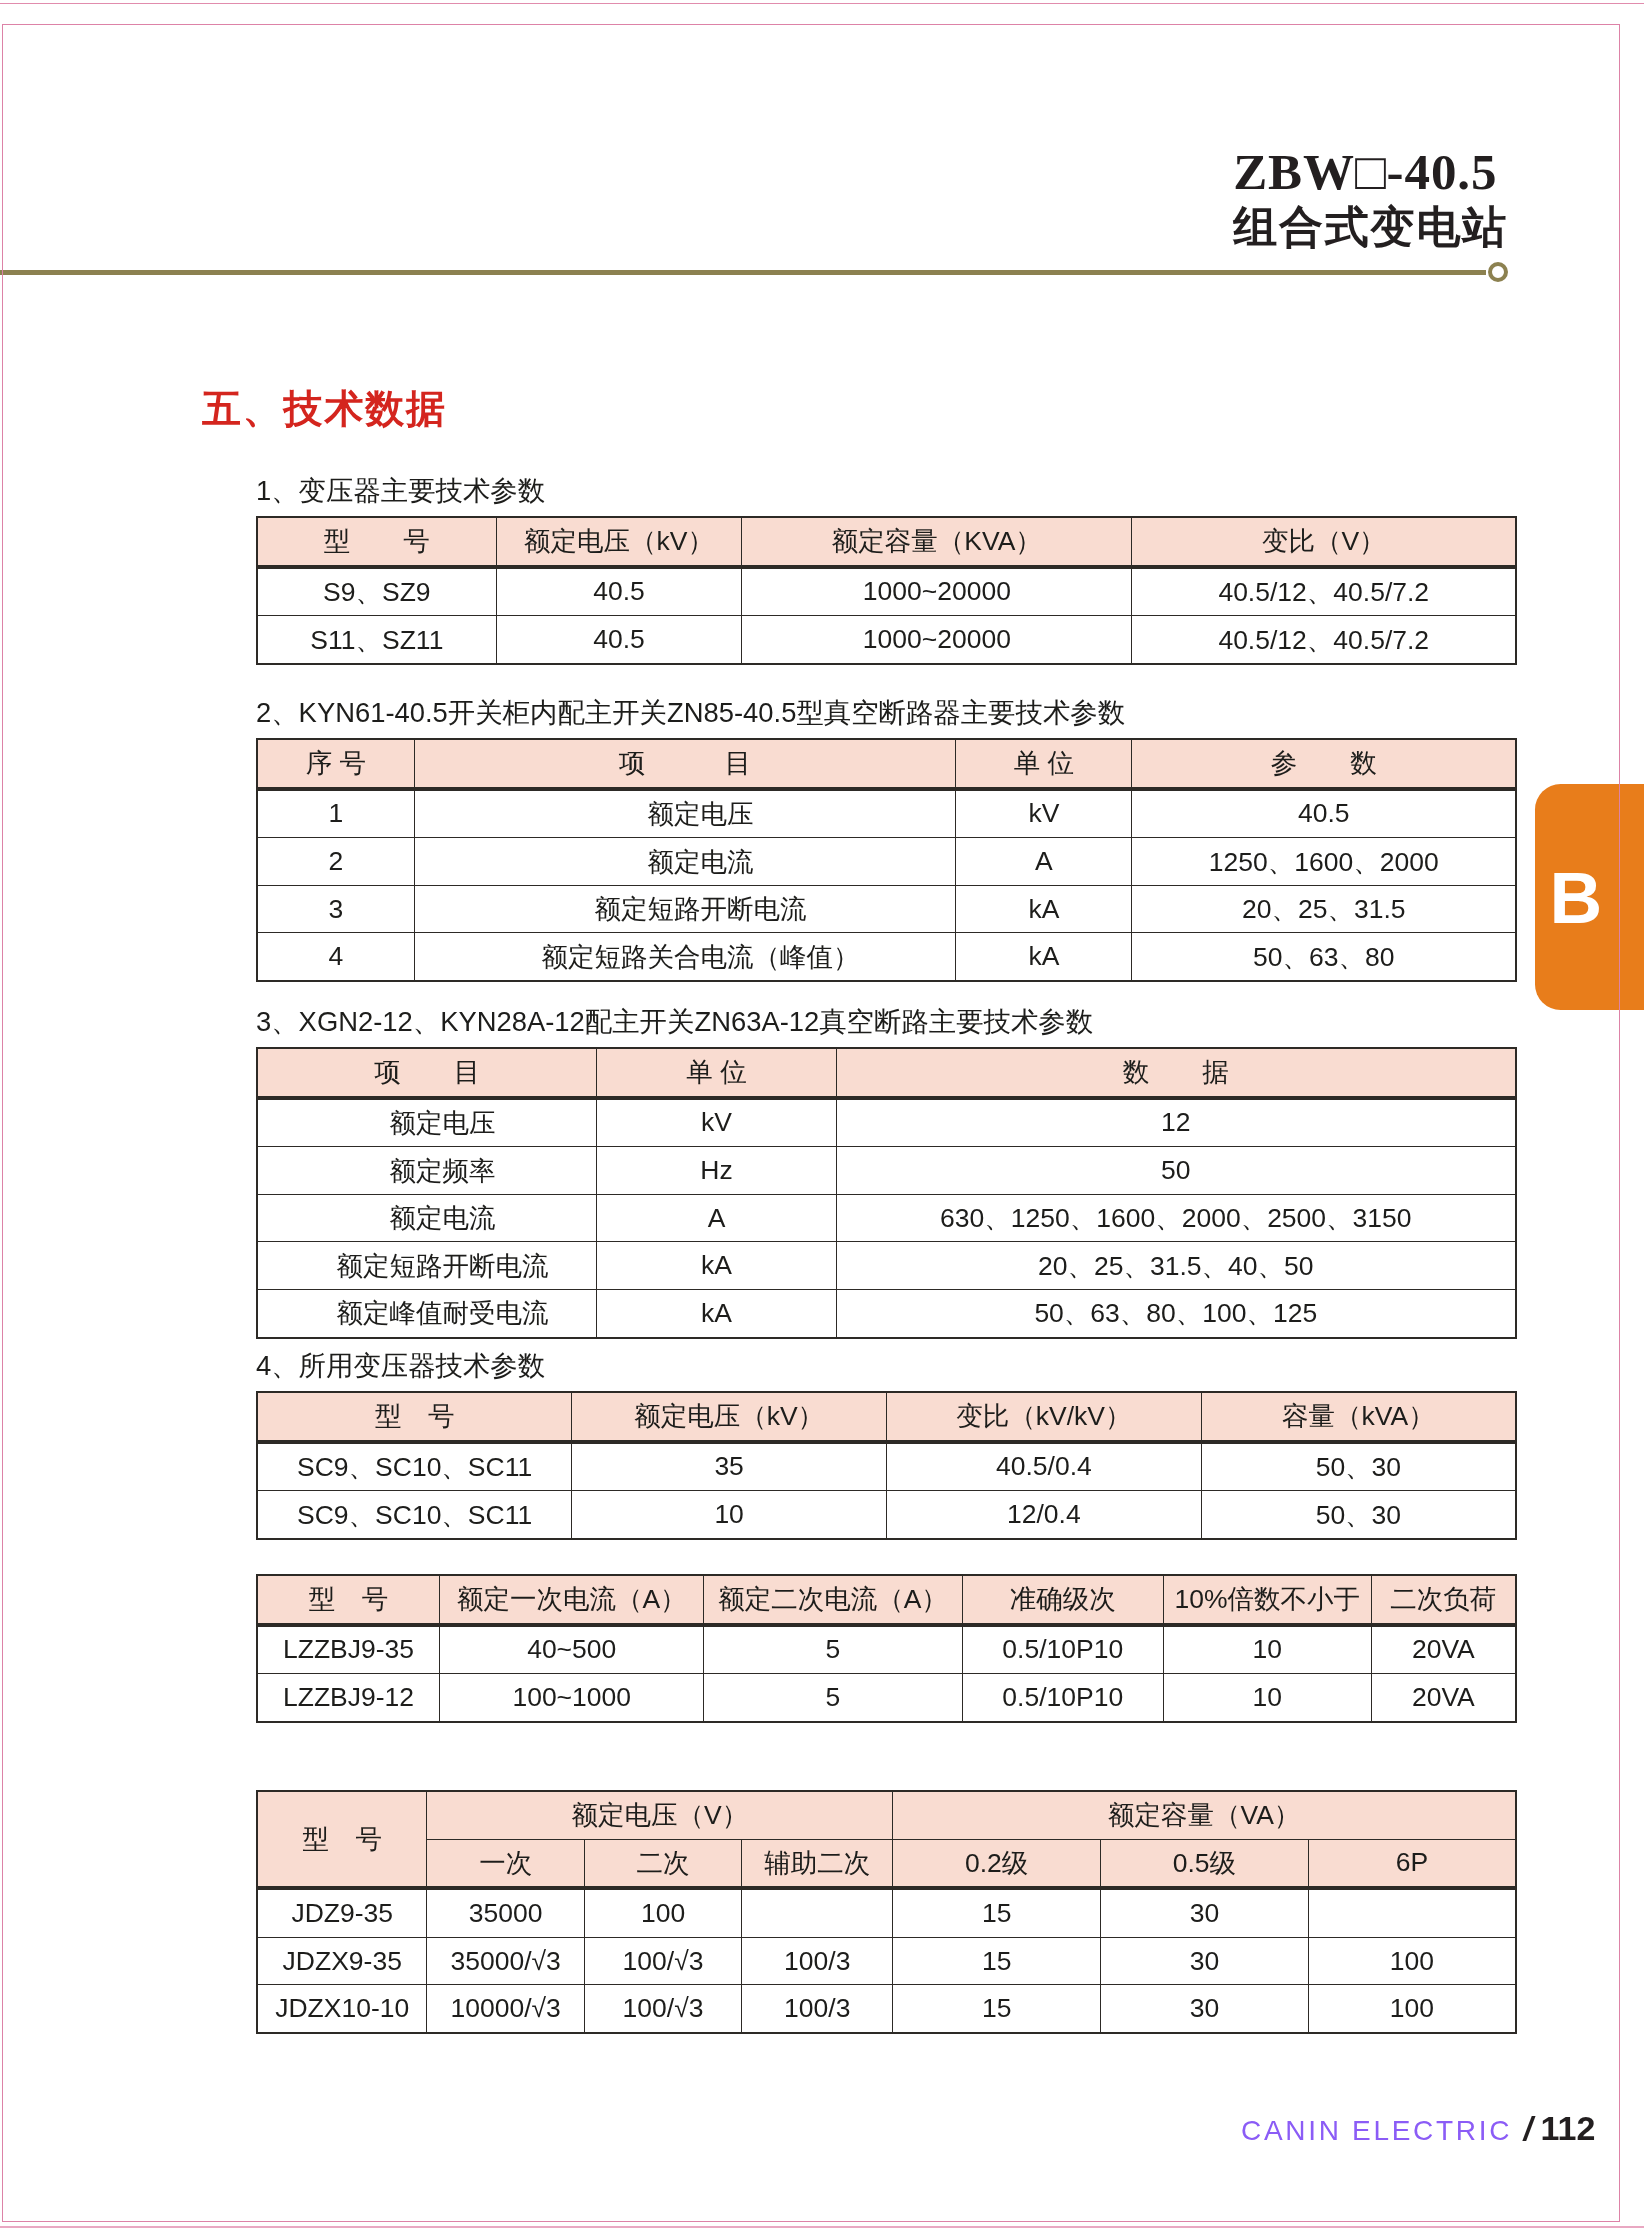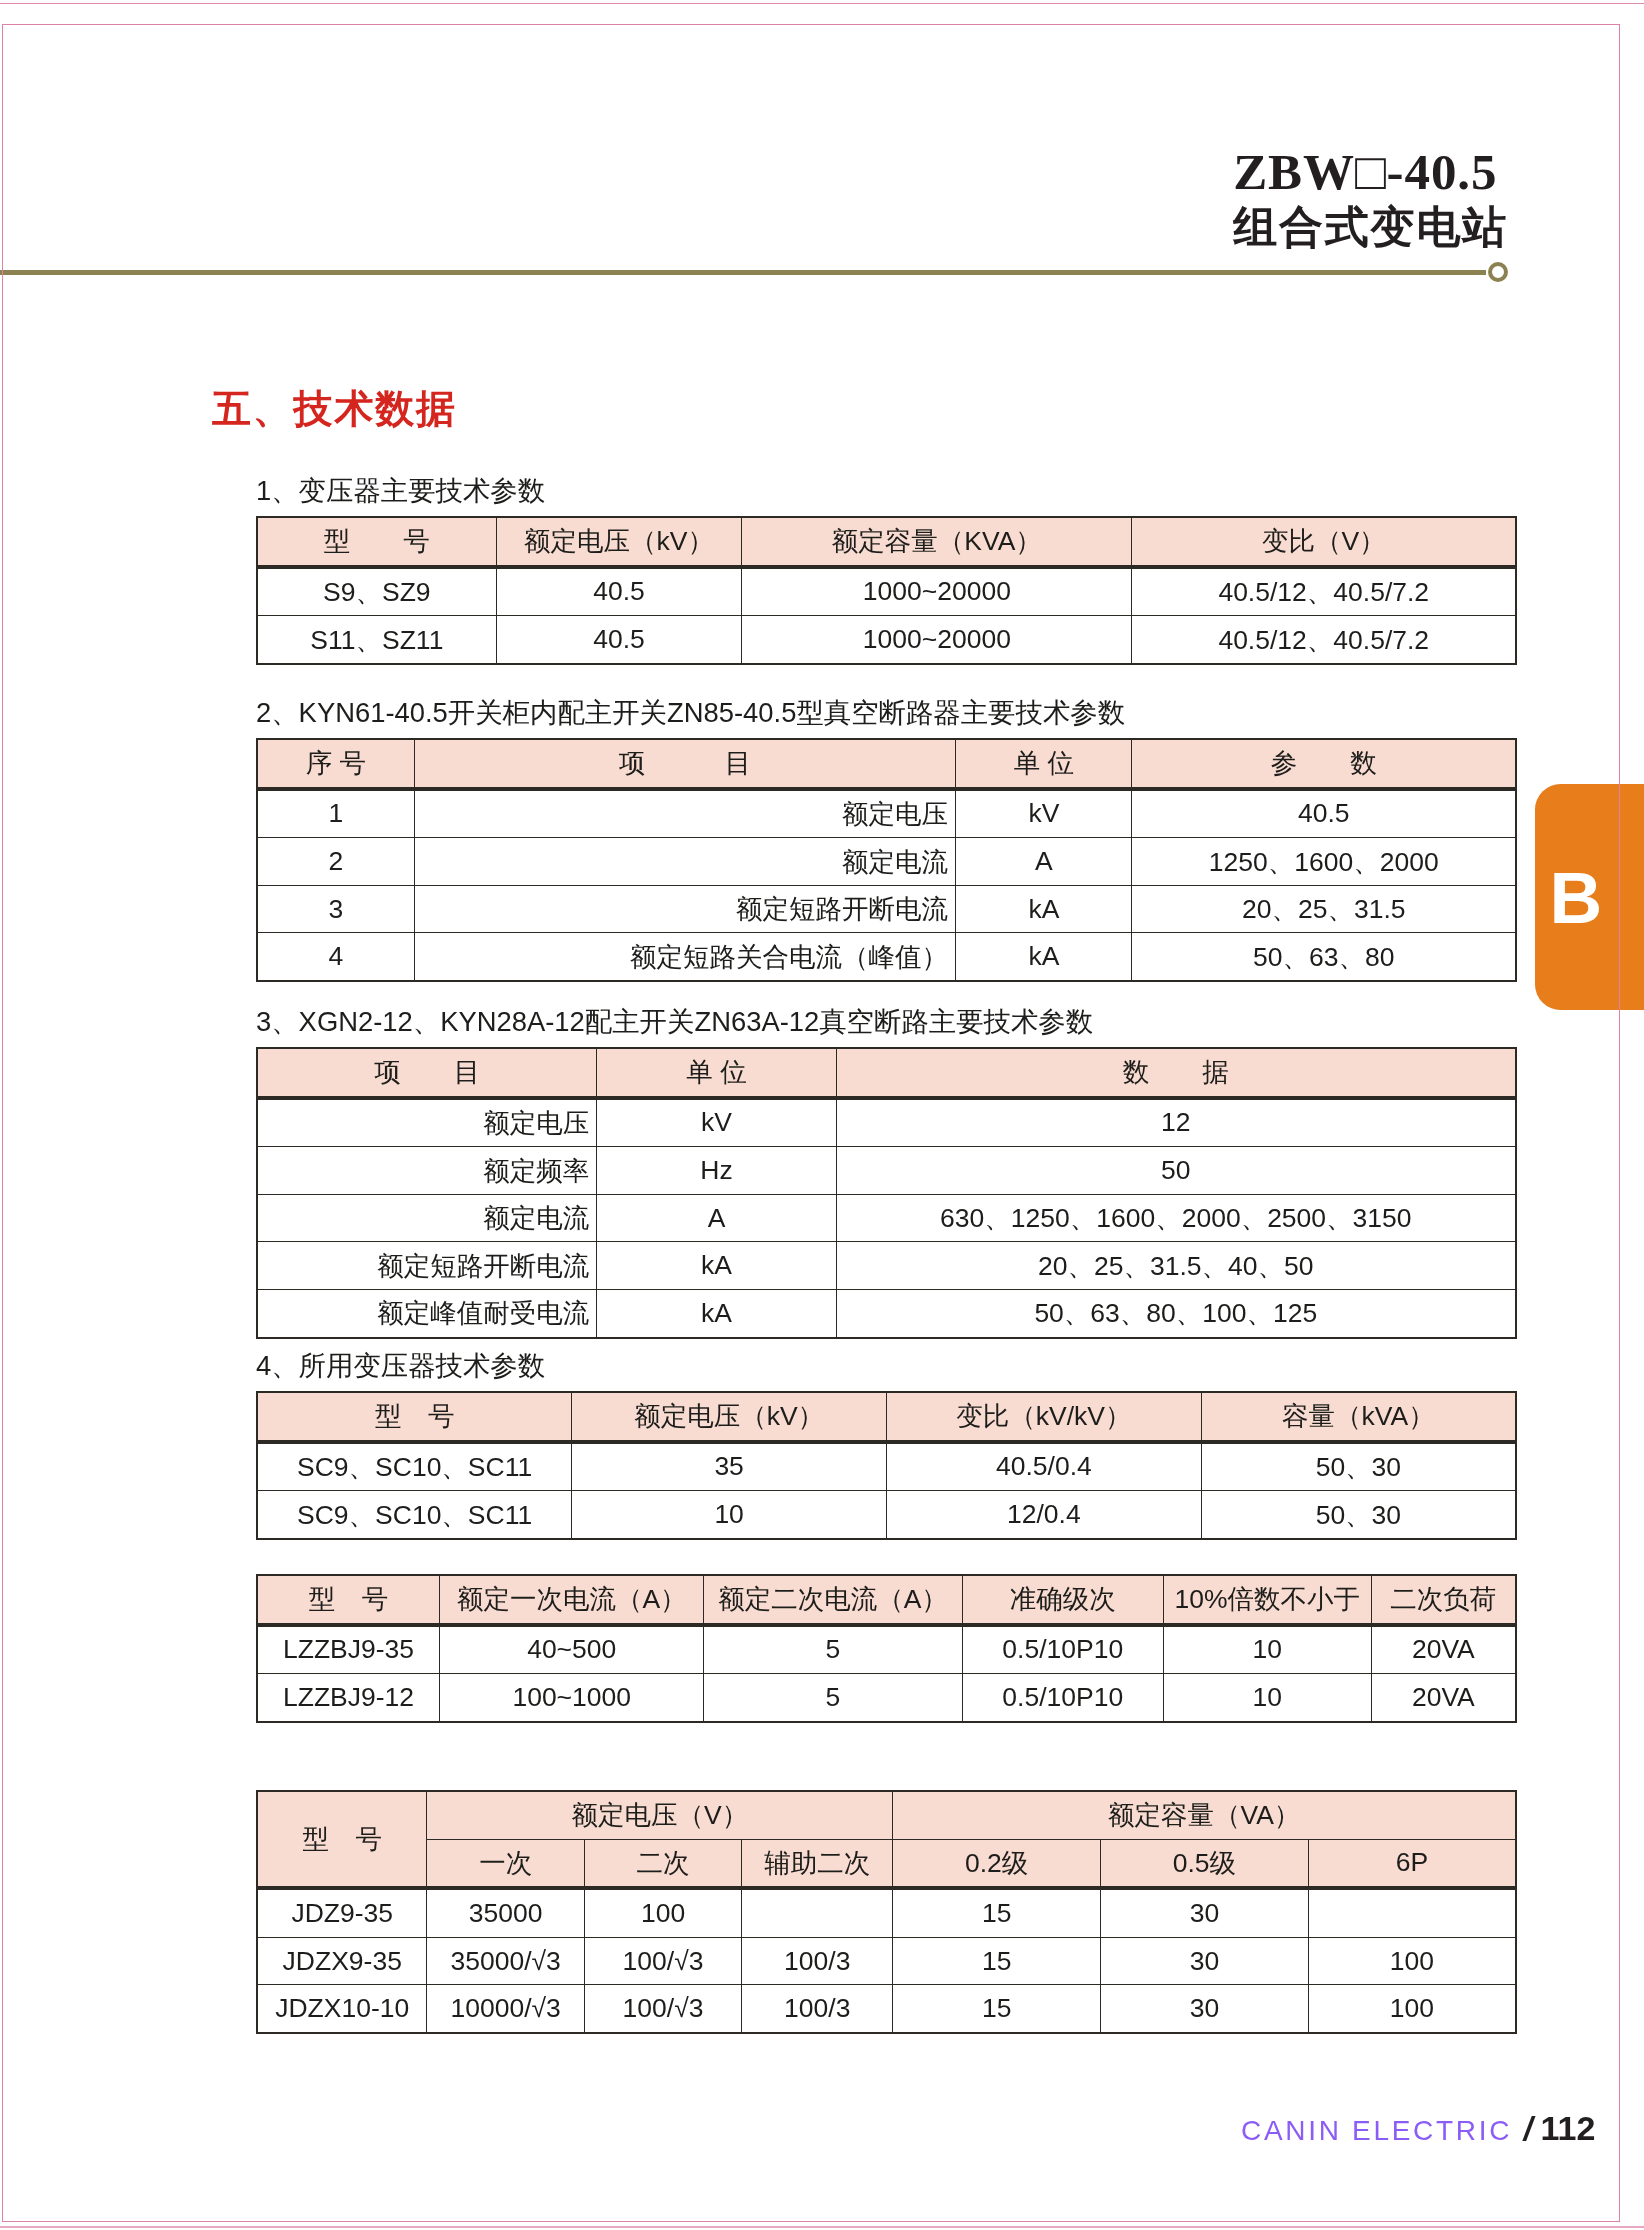--- a/index.html
+++ b/index.html
@@ -35,42 +35,42 @@
   
   .side-tab {
     position:absolute; left:1535px; top:784px; width:110px; height:226px;
     background:#e87d1b; border-radius:25.6px 0 0 25.6px;
     color:#ffffff; font-size:73px; font-weight:bold; line-height:1;
     display:flex; align-items:center; padding-left:14.6px; box-sizing:border-box; z-index:10;
   }
 
   
   .section-title {
-    position:absolute; left:212px; top:382px;
+    position:absolute; left:202px; top:382px;
     font-size:39px; font-weight:bold; letter-spacing:1.8px; color:#d4251e;
   }
 
   
   .tblock { position:absolute; left:256px; width:1261px; }
   .tblock .ttitle { font-size:27.4px; line-height:33px; color:#1d1d1b; }
   .tblock .twrap  { margin-top:9.1px; }
 
   table.dtable {
     border-collapse:collapse; width:100%; table-layout:fixed;
     border:2.7px solid #2d2a26;
   }
   table.dtable th, table.dtable td {
     border:1.8px solid #2d2a26; height:43px; box-sizing:content-box;
     text-align:center; vertical-align:middle;
     font-size:26.5px; padding:1.8px 7.3px; overflow:hidden; white-space:nowrap;
     color:#1d1d1b; font-weight:normal;
   }
   table.dtable thead { border-bottom:4.6px solid #2d2a26; }
   table.dtable thead th { background:#f9dcd1; }
-  table.dtable td.al { text-align:right; padding-left:38px; }
+  table.dtable td.al { text-align:center; padding-left:38px; }
 
   
   .footer { position:absolute; left:1241px; top:2109px; white-space:nowrap; }
   .footer .company { color:#8b5cf6; font-size:28px; letter-spacing:2.7px; }
   .footer .sep     { color:#231f20; font-size:33px; font-weight:bold; font-style:italic; margin:0 3.7px 0 7.3px; }
   .footer .pageno  { color:#231f20; font-size:34px; font-weight:bold; letter-spacing:0; }
 </style>
 </head>
 <body>
 

